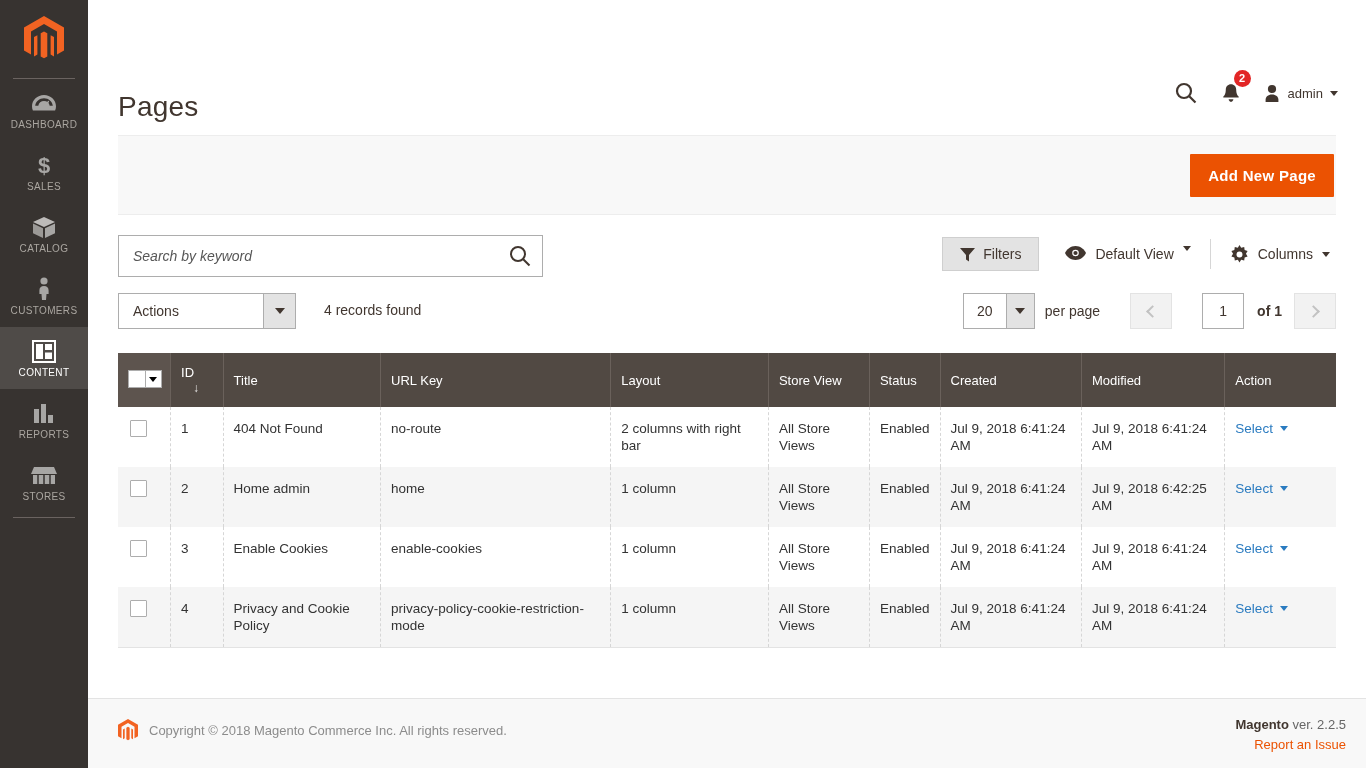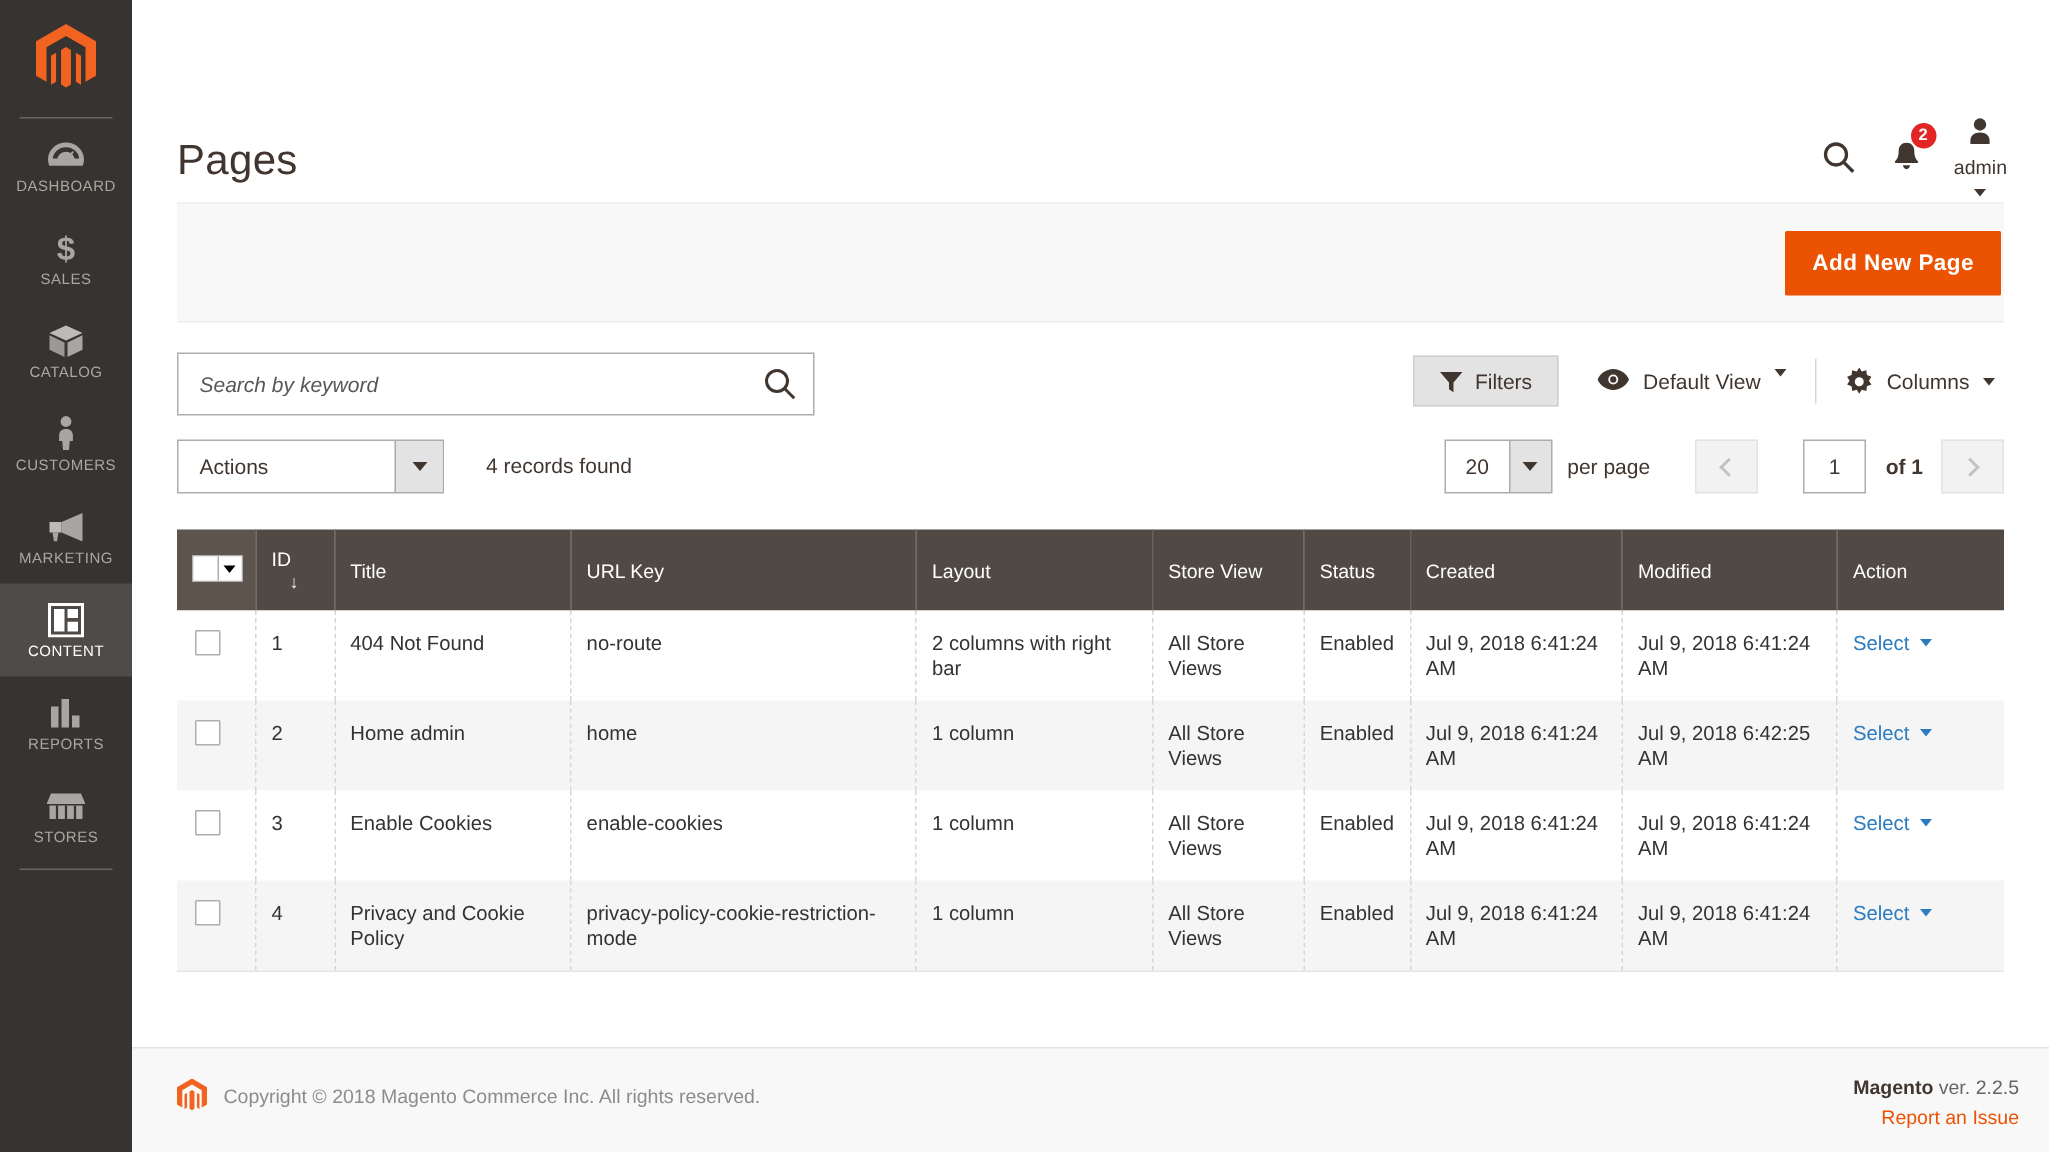--- a/index.html
+++ b/index.html
@@ -71,21 +71,21 @@
   .notif-badge {
     position: absolute; top: -8px; right: 2px;
     background: #e22626; color: #fff;
     border-radius: 50%;
     min-width: 17px; height: 17px; line-height: 17px;
     font-size: 11px; font-weight: bold; text-align: center;
     padding: 0 2px;
   }
   .admin-box {
     display: flex; align-items: center; gap: 7px;
-    cursor: pointer; padding: 0 8px 0 10px; flex-direction: column;
+    cursor: pointer; padding: 0 8px 0 10px;
   }
   .admin-name { font-size: 13px; color: #41362f; }
   .caret-dn {
     width: 0; height: 0;
     border-left: 4.5px solid transparent;
     border-right: 4.5px solid transparent;
     border-top: 5.5px solid #41362f;
   }
 
   
@@ -362,30 +362,20 @@
   <div class="nav-item">
     <div class="nav-ico">
       <svg width="16" height="24" viewBox="0 0 16 24">
           <circle cx="8" cy="4" r="3.6" fill="#a7a6a4"></circle>
           <path d="M8 9c-3 0-4.6 1.8-4.6 4.4V17h2.1l.5 6h4l.5-6h2.1v-3.6C12.6 10.8 11 9 8 9z" fill="#a7a6a4"></path>
         </svg>
     </div>
     <div class="nav-label">CUSTOMERS</div>
   </div>
 
-  <div class="nav-item">
-    <div class="nav-ico">
-      <svg width="26" height="20" viewBox="0 0 26 20">
-          <path d="M24 1L10 7v7l14 6z" fill="#a7a6a4"></path>
-          <rect x="2" y="7" width="8" height="7" fill="#bdbbb9"></rect>
-          <path d="M4 14h4l-1 6H5z" fill="#a7a6a4"></path>
-        </svg>
-    </div>
-    <div class="nav-label">MARKETING</div>
-  </div>
 
   <div class="nav-item active">
     <div class="nav-ico">
       <svg width="24" height="23" viewBox="0 0 24 23">
           <rect x="1" y="1" width="22" height="21" fill="none" stroke="#ffffff" stroke-width="2"></rect>
           <rect x="4" y="4" width="7" height="15" fill="#ffffff"></rect>
           <rect x="13" y="4" width="7" height="6" fill="#ffffff"></rect>
           <rect x="13" y="12.5" width="7" height="6.5" fill="#ffffff"></rect>
         </svg>
     </div>

